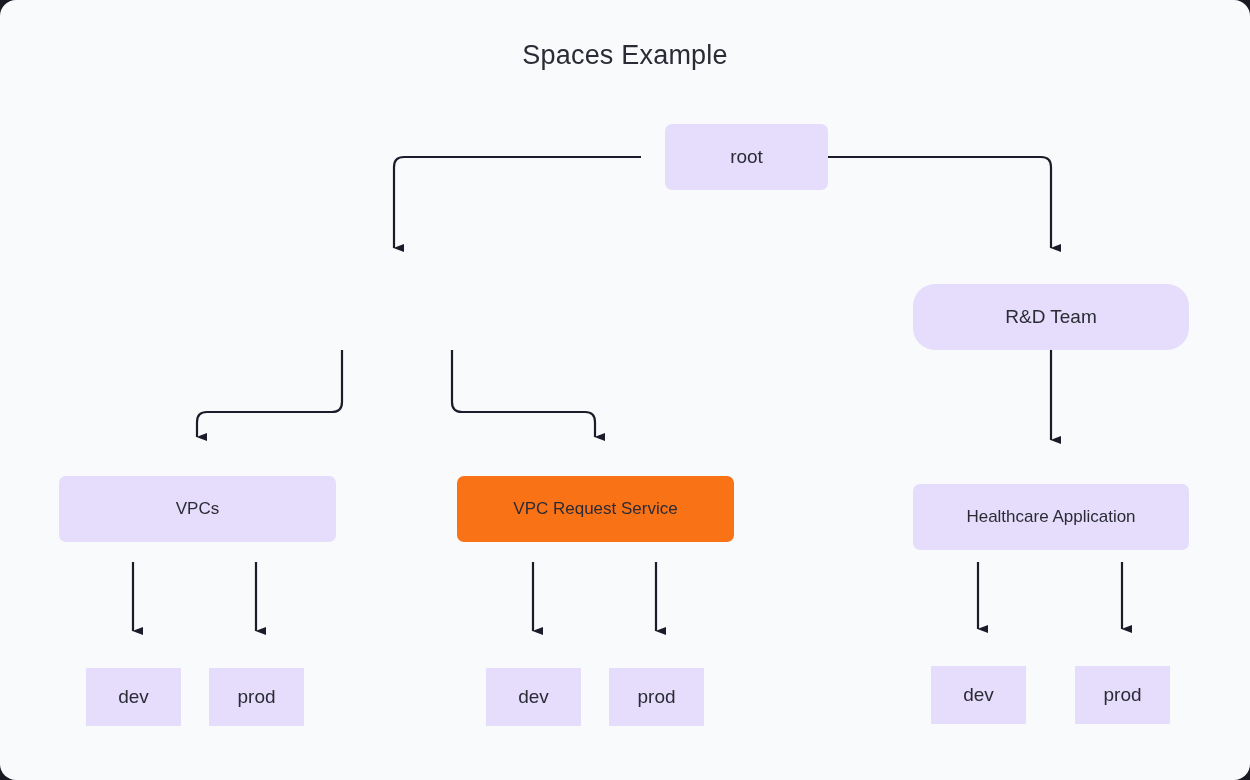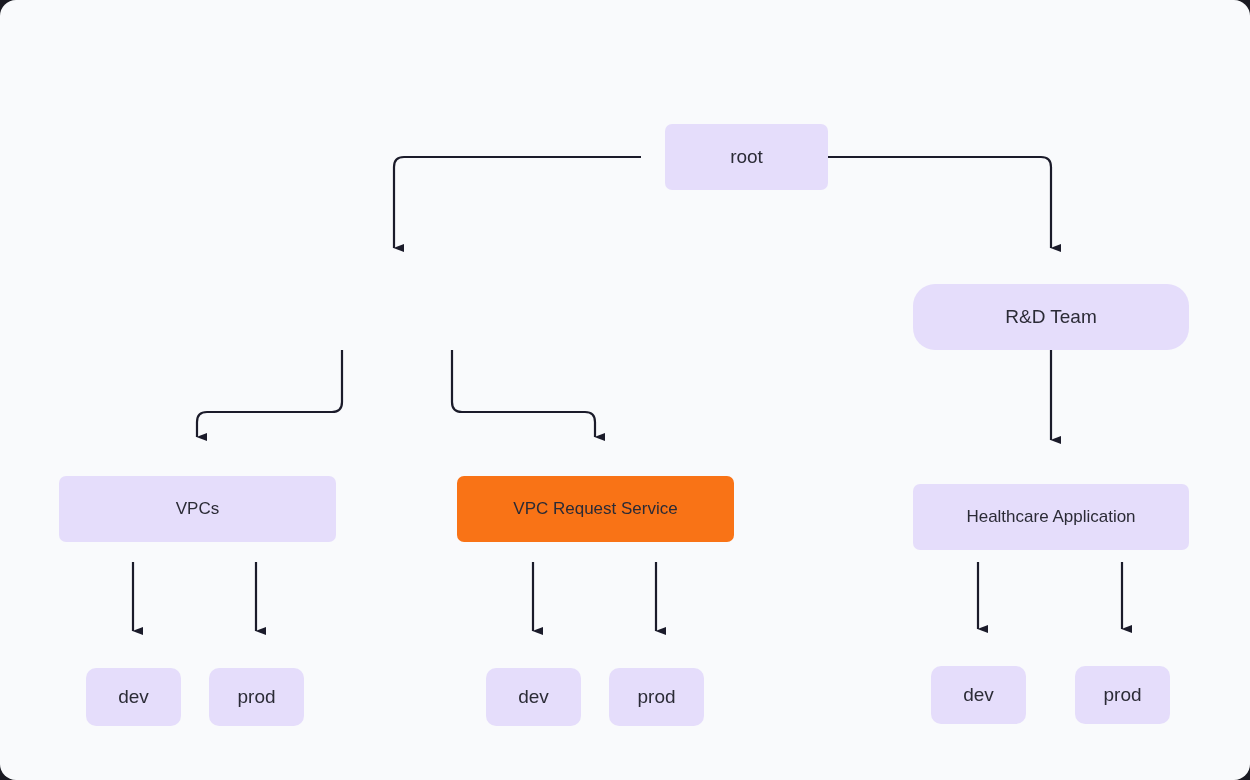--- a/index.html
+++ b/index.html
@@ -50,27 +50,28 @@
     justify-content: center;
     color: #2B2B36;
     font-weight: 400;
     box-sizing: border-box;
     text-align: center;
     line-height: 1.1;
   }
   .node.lvl0 { font-size: 19px; margin-left: 24px; }
   .node.lvl1 { font-size: 19px; }
   .node.lvl2 { font-size: 17px; }
-  .node.leaf { font-size: 19px; border-radius: 10px; }
+  .node.leaf { font-size: 19px; border-radius: 0; }
 </style>
 </head>
 <body>
 
 <div id="canvas" style="background: rgb(249, 250, 252);">
 
+  <div id="title" style="color: rgb(43, 43, 54);">Spaces Example</div>
 
   <svg id="edges" viewBox="0 0 1250 780" xmlns="http://www.w3.org/2000/svg">
     <defs>
       <marker id="arrowhead" markerWidth="9" markerHeight="11" refX="4.5" refY="10.4" orient="auto" markerUnits="userSpaceOnUse">
         <path d="M 0.4 0 L 8.6 0 L 4.5 11 Z" fill="#1B1B2A"></path>
       </marker>
     </defs>
     <g id="edge-paths" fill="none" stroke="#1B1B2A" stroke-width="2.2" stroke-linecap="butt" marker-end="url(#arrowhead)">
         <path d="M 641 157 L 404 157 Q 394 157 394 167 L 394 248"></path>
         <path d="M 804 157 L 1041 157 Q 1051 157 1051 167 L 1051 248"></path>

